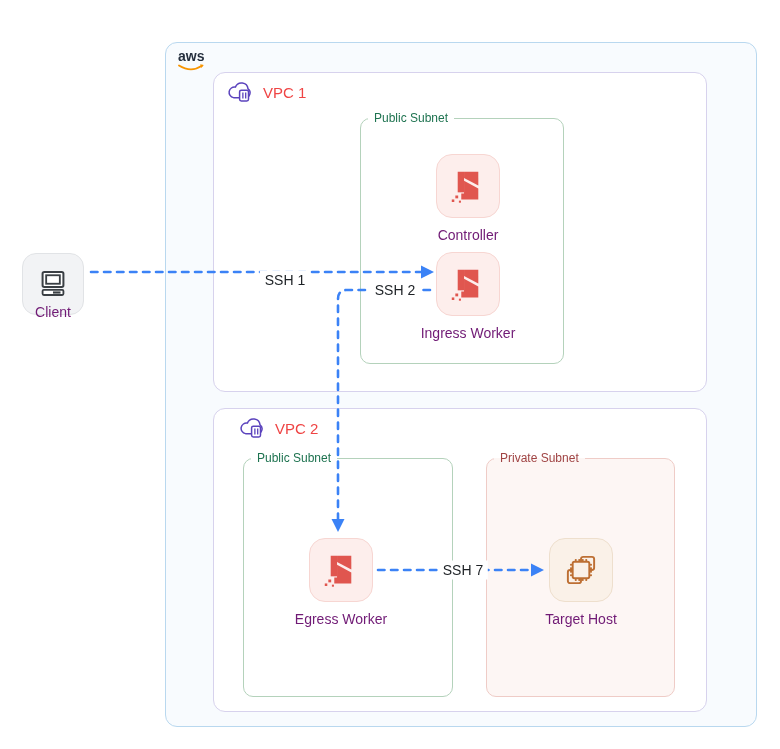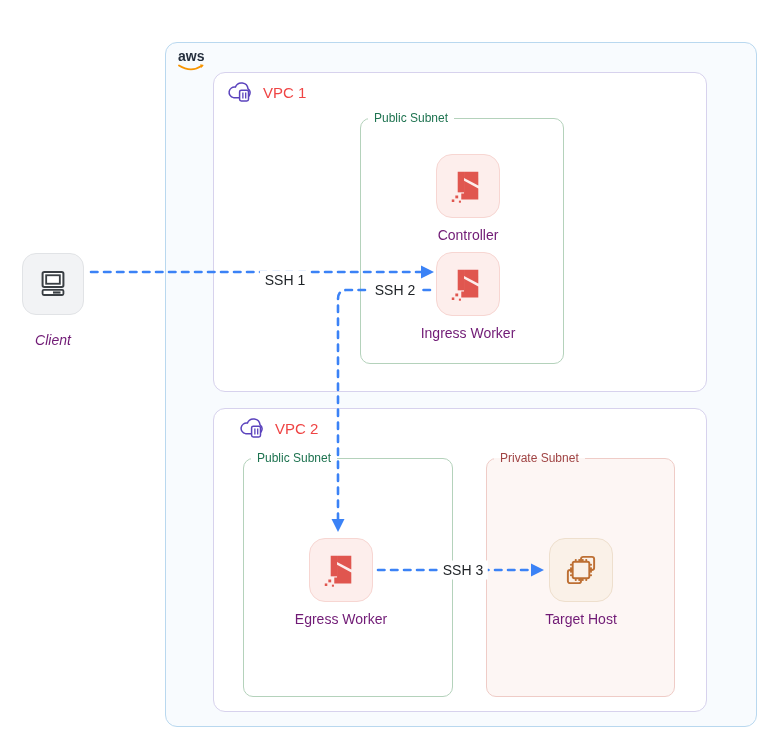--- a/index.html
+++ b/index.html
@@ -47,21 +47,21 @@
   .icon-boundary{width:64px;height:64px;border-radius:16px;
                  background:#fdeeec;border:1.5px solid #f7d6d2;}
   .icon-controller{left:436px;top:154px;}
   .icon-ingress{left:436px;top:252px;}
   .icon-egress{left:309px;top:538px;}
   .icon-target{left:549px;top:538px;width:64px;height:64px;border-radius:16px;
                background:#faf1e8;border:1.5px solid #eedfcd;}
 
   .node-label{position:absolute;z-index:2;transform:translateX(-50%);
               font-size:14px;color:#701a75;white-space:nowrap;}
-  .lbl-client{left:53px;top:332px;font-style:italic;}
+  .lbl-client{left:53px;top:304px;}
   .lbl-controller{left:468px;top:227px;}
   .lbl-ingress{left:468px;top:325px;}
   .lbl-egress{left:341px;top:611px;}
   .lbl-target{left:581px;top:611px;}
 
   
   .arrows{position:absolute;left:0;top:0;z-index:3;pointer-events:none;}
   .conn-label{position:absolute;z-index:4;transform:translate(-50%,-50%);
               background:#ffffff;padding:0 5px;font-size:14px;color:#1d2125;
               white-space:nowrap;line-height:19px;}
@@ -202,15 +202,15 @@
     </g>
     <g fill="#3b82f6">
       <polygon points="421,265.5 421,278.5 434,272"></polygon>
       <polygon points="331.5,519 344.5,519 338,532"></polygon>
       <polygon points="531,563.5 531,576.5 544,570"></polygon>
     </g>
   </svg>
 
   <div class="conn-label lbl-ssh1">SSH 1</div>
   <div class="conn-label lbl-ssh2">SSH 2</div>
-  <div class="conn-label lbl-ssh3">SSH 3</div>
+  <div class="conn-label lbl-ssh3">SSH 7</div>
 
 </div>
 
 </body></html>

